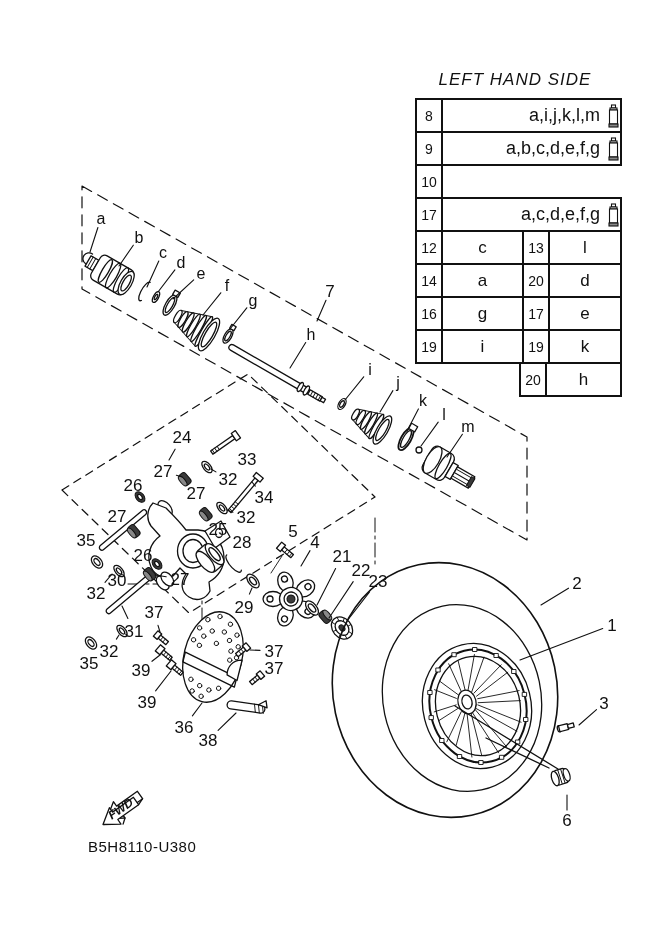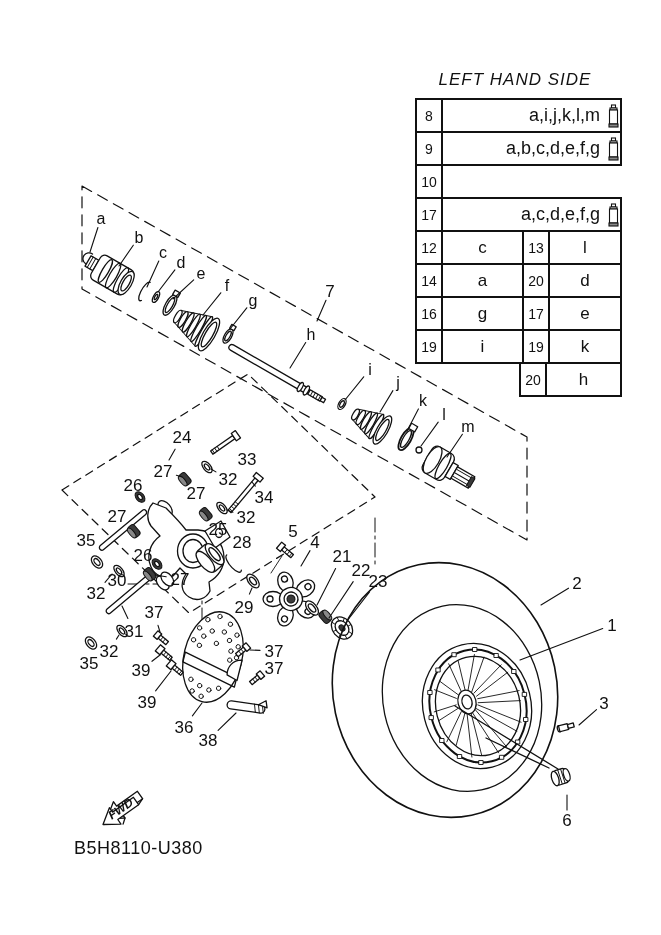--- a/index.html
+++ b/index.html
@@ -1,20 +1,20 @@
 <!DOCTYPE html>
 <html><head>
 <meta charset="utf-8">
 <style>
   html,body{margin:0;padding:0;background:#fff}
   .page{position:relative;width:661px;height:935px;background:#fff;overflow:hidden;
         font-family:"Liberation Sans",sans-serif;color:#111}
   .title{position:absolute;left:404px;top:70px;width:222px;text-align:center;
          font-size:17px;font-style:italic;letter-spacing:1px;white-space:nowrap}
-  .code{position:absolute;left:74px;top:838px;font-size:18px;letter-spacing:.5px}
+  .code{position:absolute;left:88px;top:838px;font-size:15px;letter-spacing:.5px}
   
   .ptable{position:absolute;left:415px;top:98px;width:207px}
   .prow{display:flex;height:35px;margin-top:-2px}
   .prow:first-child{margin-top:0}
   .cell{border:2px solid #111;box-sizing:border-box;background:#fff;
         display:flex;align-items:center;justify-content:center}
   .cell + .cell{margin-left:-2px}
   .cnum{width:28px;font-size:14px;flex:none}
   .cwide{flex:1;justify-content:flex-end;padding-left:7px;font-size:18px;gap:7px}
   .cletter{width:83px;font-size:17px;flex:none}

